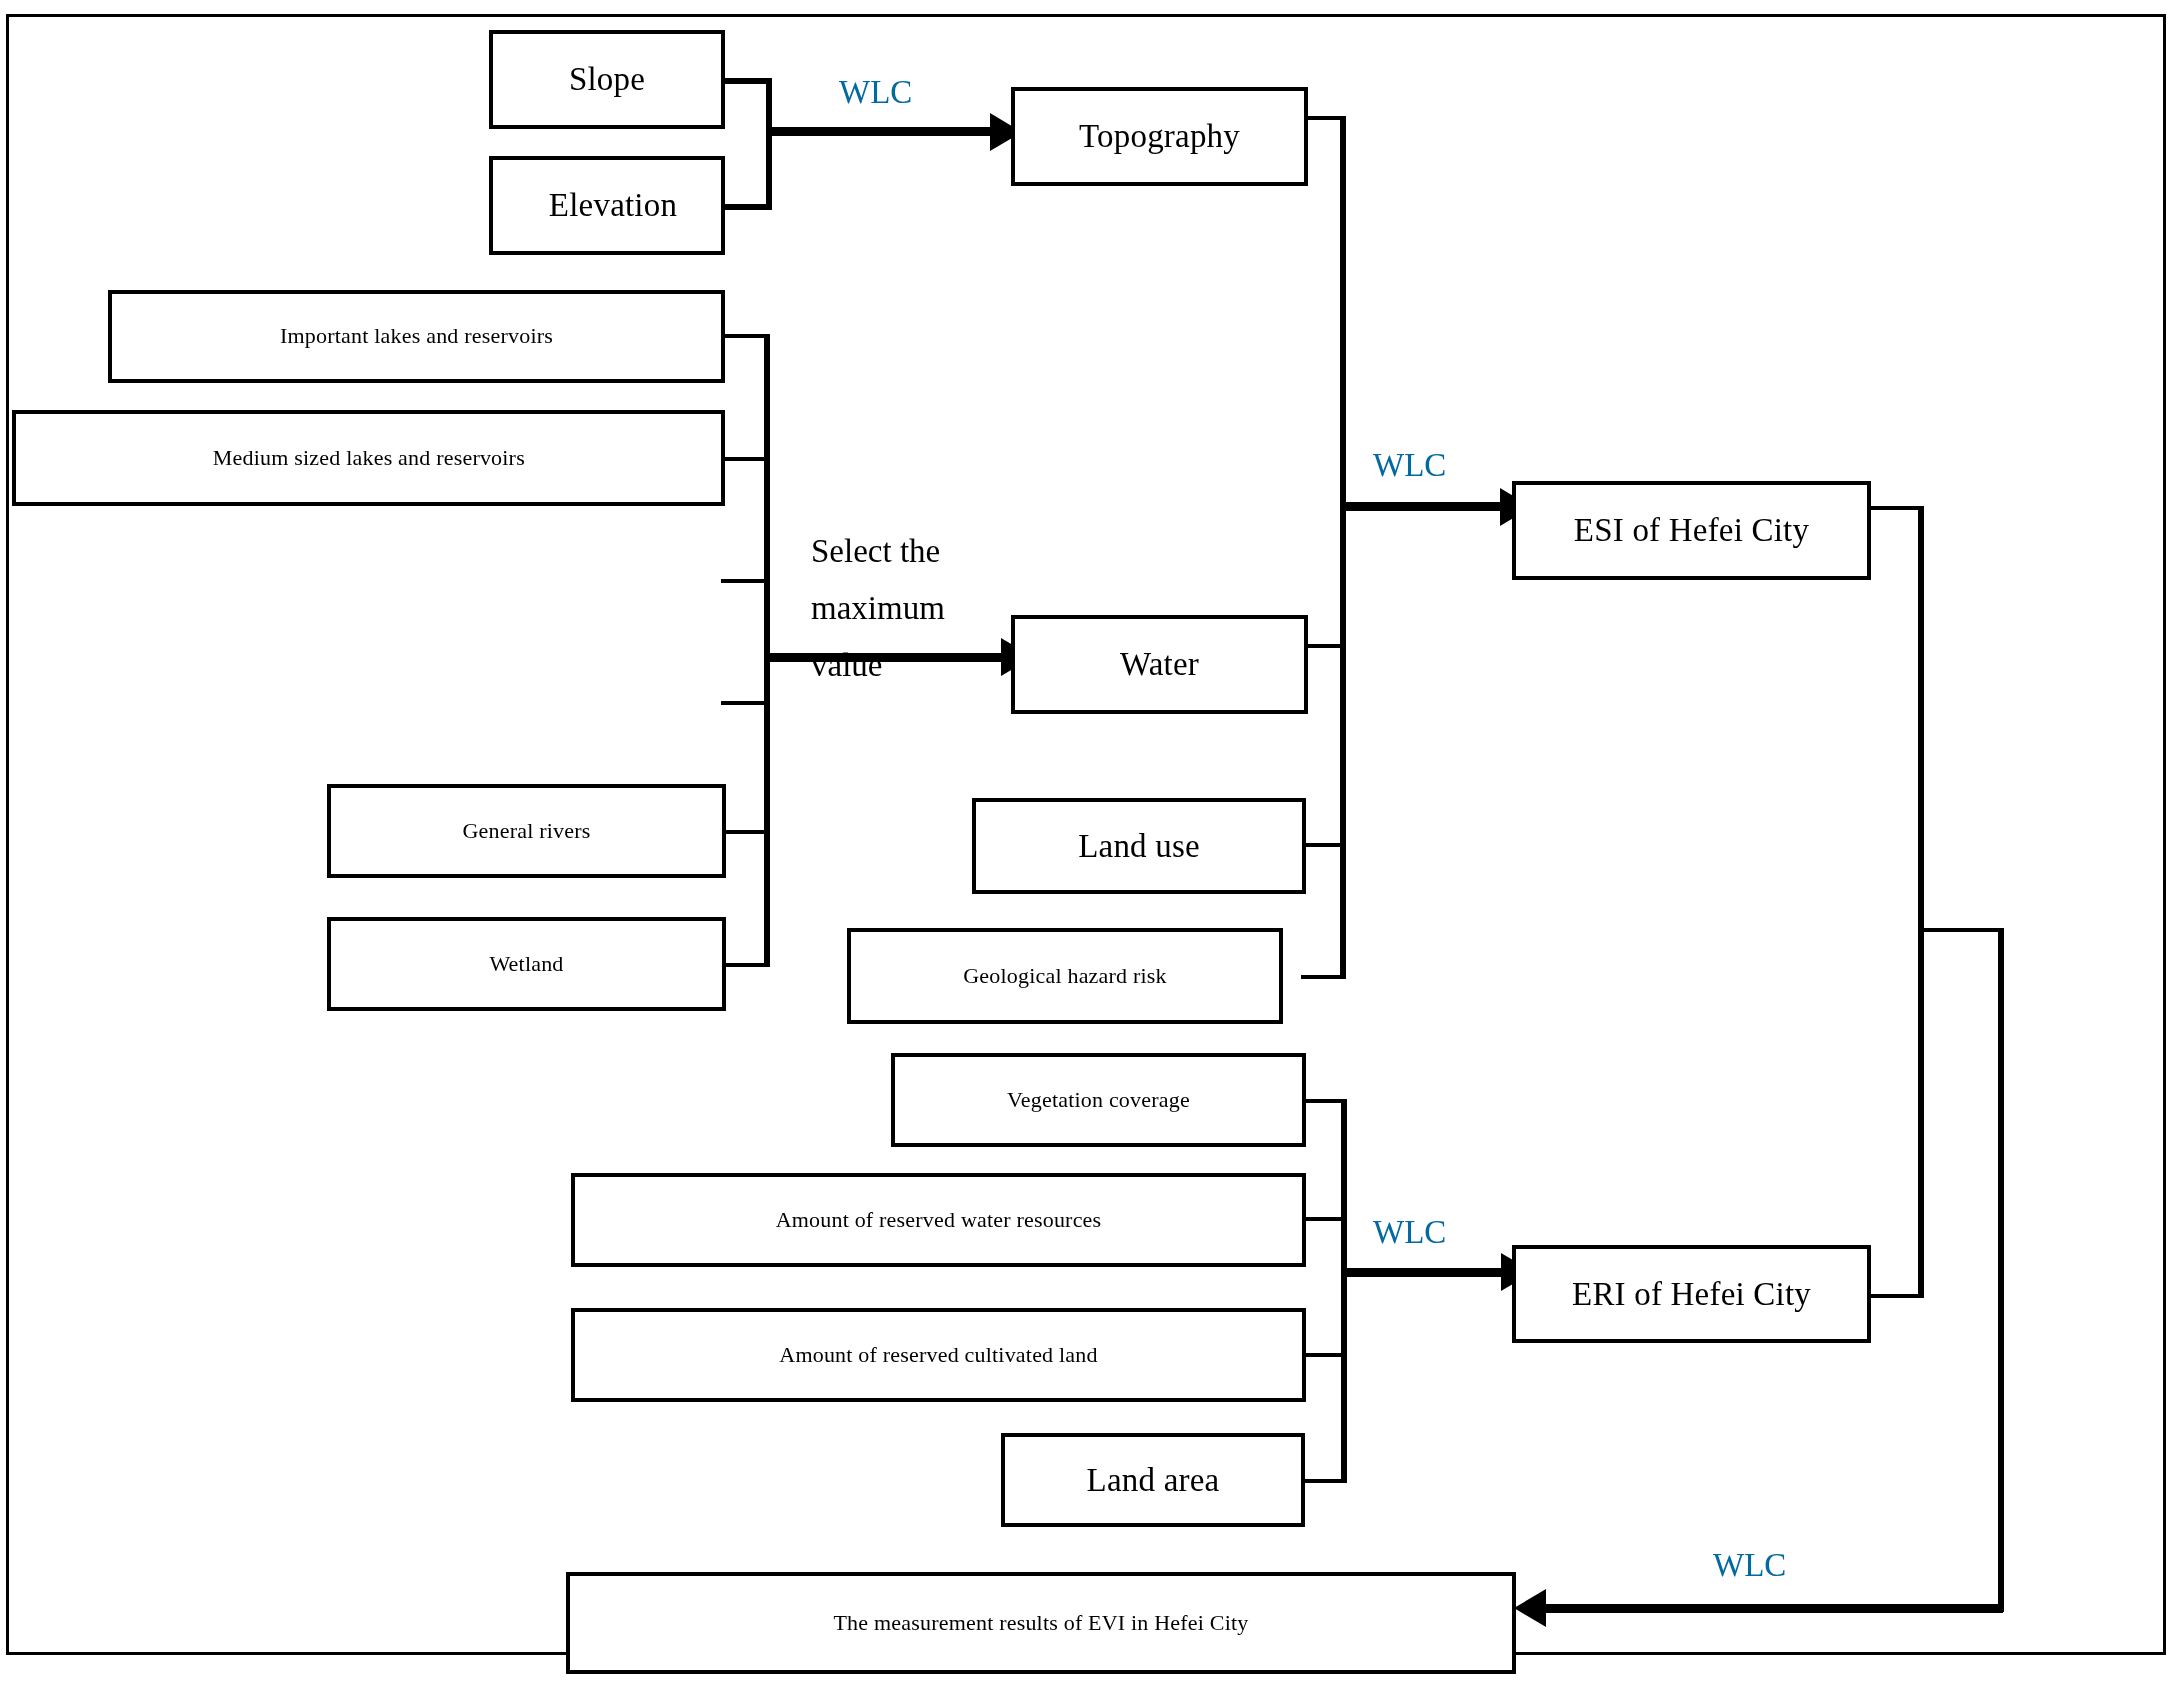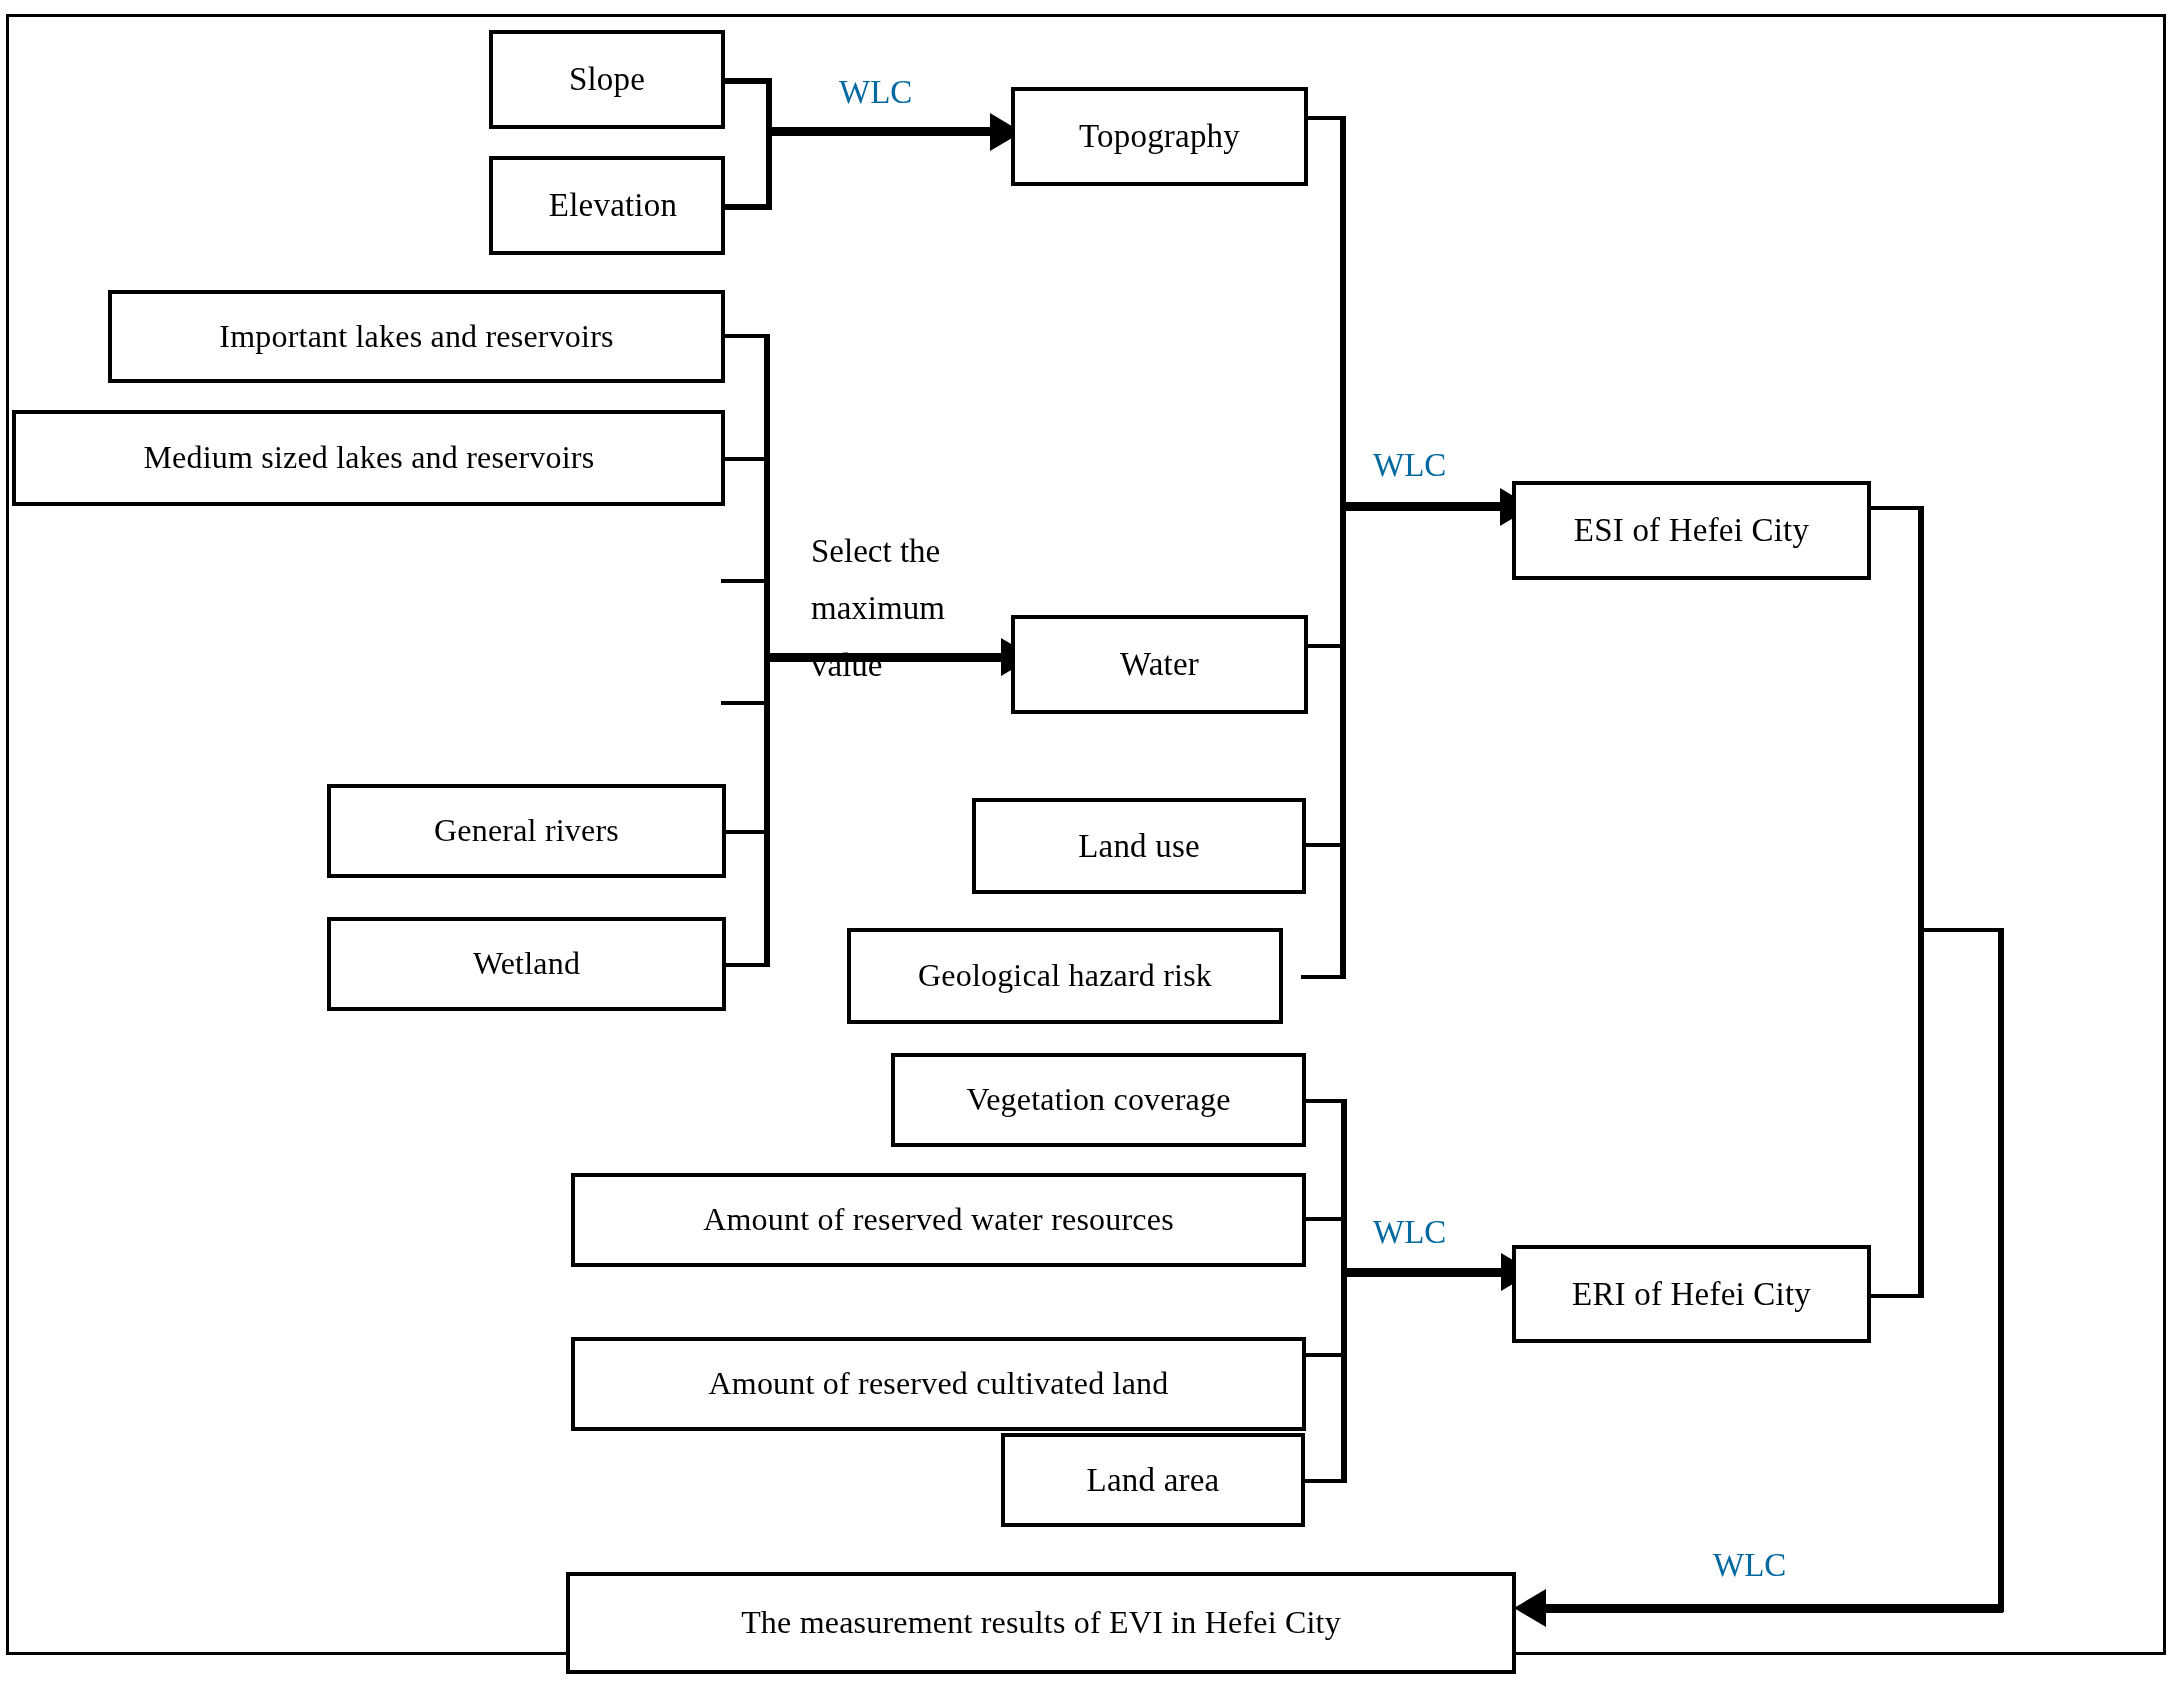--- a/index.html
+++ b/index.html
@@ -27,21 +27,21 @@
     display:flex;
     align-items:center;
     justify-content:center;
     text-align:center;
     color:#000;
     font-size:33px;
     line-height:1.1;
     letter-spacing:0.2px;
     z-index:5;
   }
-  .wide{font-size:32px;}
+  .wide{font-size:22px;}
   
   .h{position:absolute;background:#000;height:5.6px;z-index:3;}
   .v{position:absolute;background:#000;width:5.6px;z-index:3;}
   .h-thin{position:absolute;background:#000;height:4.3px;z-index:3;}
   .arrowline{position:absolute;background:#000;height:8.7px;z-index:4;}
   .arrowhead{
     position:absolute;
     width:0;height:0;
     border-top:19px solid transparent;
     border-bottom:19px solid transparent;
@@ -160,21 +160,21 @@
   </div>
 
   <div class="node wide" style="left:891px; top:1053px; width:415px; height:94px;">
     <span>Vegetation coverage</span>
   </div>
 
   <div class="node wide" style="left:571px; top:1173px; width:735px; height:94px;">
     <span>Amount of reserved water resources</span>
   </div>
 
-  <div class="node wide" style="left:571px; top:1308px; width:735px; height:94px;margin-top:29px;">
+  <div class="node wide" style="left:571px; top:1308px; width:735px; height:94px;">
     <span>Amount of reserved cultivated land</span>
   </div>
 
   <div class="node" style="left:1001px; top:1433px; width:304px; height:94px;">
     <span>Land area</span>
   </div>
 
   <div class="h-thin" style="left:1301px; top:1099px; width:44px;"></div>
   <div class="h-thin" style="left:1301px; top:1217px; width:44px;"></div>
   <div class="h-thin" style="left:1301px; top:1353px; width:44px;"></div>

